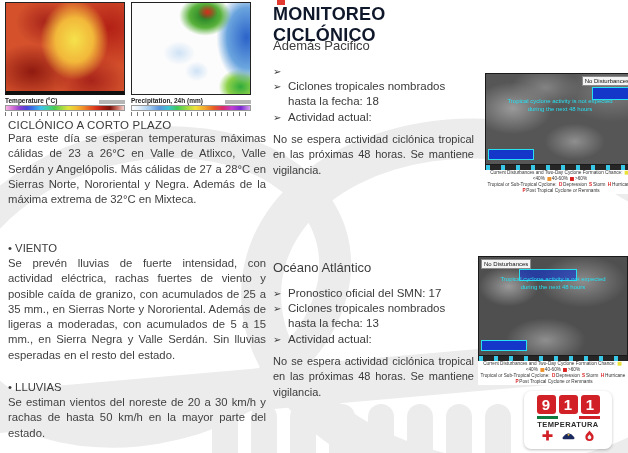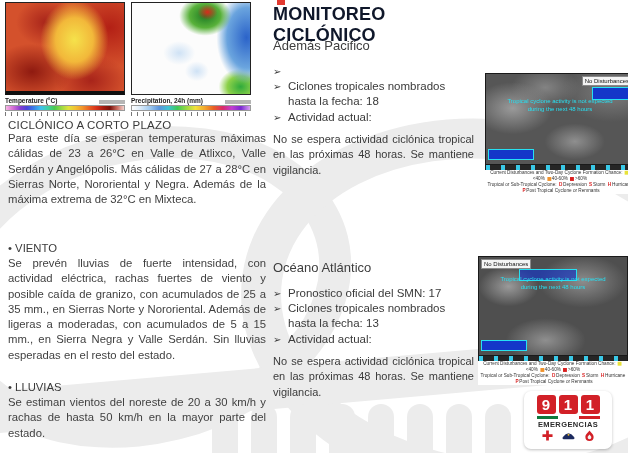--- a/index.html
+++ b/index.html
@@ -265,21 +265,21 @@
     <div class="digits">
       <span>9</span>
       <span>1</span>
       <span>1</span>
     </div>
     <div class="flagbars">
       <i class="fb-g"></i>
       <i class="fb-w"></i>
       <i class="fb-r"></i>
     </div>
-    <div class="em-label">EMERGENCIAS</div>
+    <div class="em-label">TEMPERATURA</div>
     <div class="em-icons">
       <svg width="11" height="11" viewBox="0 0 12 12">
         <path d="M4.5 0.5h3v4h4v3h-4v4h-3v-4h-4v-3h4z" fill="#d22027"></path>
       </svg>
       <svg width="13" height="10" viewBox="0 0 14 10">
         <path d="M1 6 Q7 -2 13 6 Z" fill="#1b2a5e"></path>
         <rect x="0.5" y="6" width="13" height="2.4" rx="1.2" fill="#1b2a5e"></rect>
         <circle cx="7" cy="3.6" r="1" fill="#f2c033"></circle>
       </svg>
       <svg width="11" height="11" viewBox="0 0 12 12">

